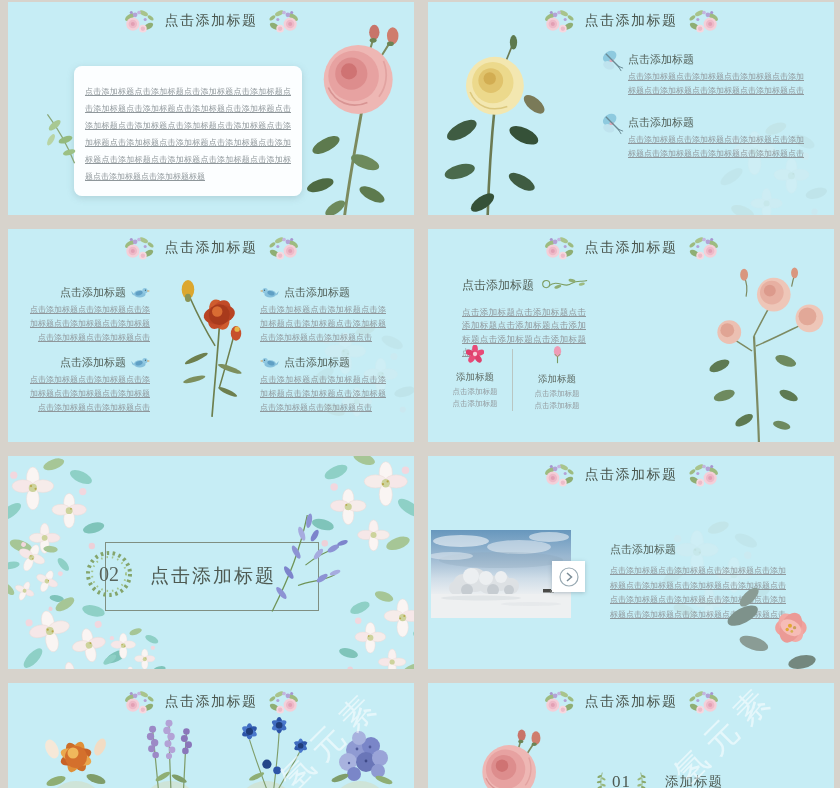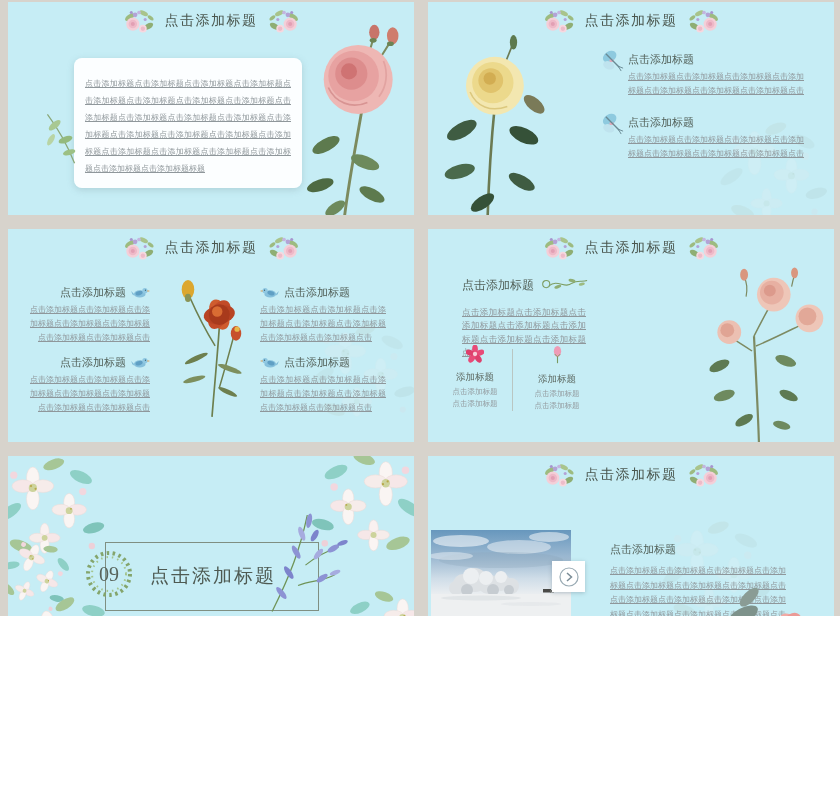--- a/index.html
+++ b/index.html
@@ -1,29 +1,29 @@
 <!DOCTYPE html>
 <html><head>
 <meta charset="utf-8">
 <style>
   html,body{margin:0;padding:0;}
   body{font-family:"Liberation Serif","DejaVu Serif",serif;}
-  .page{position:relative;width:840px;height:616px;background:#d7d3cc;overflow:hidden;}
+  .page{position:relative;width:840px;height:788px;background:#d7d3cc;overflow:hidden;}
   .slide{position:absolute;width:406px;height:213px;background:#c6edf5;overflow:hidden;}
   .abs{position:absolute;}
   
   .title-row{position:absolute;top:6px;left:0;width:100%;display:flex;justify-content:center;align-items:center;gap:9px;}
   .slide-title{font-size:14px;letter-spacing:1.5px;color:#4a564e;}
   .floret{width:34px;height:26px;}
   .floret-r{transform:scaleX(-1);}
   
   .heading{color:#505e56;}
   .bodytext{color:#8f979b;text-align:justify;text-decoration:underline;}
   
-  .textbox{position:absolute;left:66px;top:56px;width:228px;height:130px;background:rgba(255,255,255,.95);
+  .textbox{position:absolute;left:66px;top:64px;width:228px;height:130px;background:rgba(255,255,255,.95);
            border-radius:8px;box-shadow:0 2px 7px rgba(110,135,145,.28);padding:17px 11px 0 11px;box-sizing:border-box;}
   .textbox p{margin:0;font-size:8px;line-height:17px;}
   
   .s2-item{position:absolute;left:200px;width:176px;}
   .s2-item .bfly{position:absolute;left:-27px;top:-3px;width:25px;height:23px;}
   .s2-item h4{margin:0 0 3px 0;font-size:11px;font-weight:normal;}
   .s2-item p{margin:0;font-size:8px;line-height:13.5px;}
   
   .s3-block{position:absolute;width:126px;}
   .s3-block .hrow{display:flex;align-items:center;gap:5px;}
@@ -561,21 +561,21 @@
         <use href="#sym-blossom"></use>
       </svg>
     <svg class="abs" style="left:326px;top:126px;width:105px;height:105px;transform:scaleX(-1);">
         <use href="#sym-blossom"></use>
       </svg>
     <div class="s5-rect"></div>
     <svg class="s5-wreath" viewBox="0 0 54 54">
       <circle cx="27" cy="27" r="21" fill="none" stroke="#84a56c" stroke-width="4" stroke-dasharray="2.5 3.5"></circle>
       <circle cx="27" cy="27" r="17" fill="none" stroke="#a4c48c" stroke-width="2" stroke-dasharray="1.5 4"></circle>
     </svg>
-    <div class="s5-num">09</div>
+    <div class="s5-num">02</div>
     <div class="s5-title">点击添加标题</div>
     <svg class="abs" style="left:253px;top:50px;width:88px;height:110px;">
         <use href="#sym-sprig-purple"></use>
       </svg>
   </div>
 
   <div class="slide" style="left:428px;top:456px;">
     <div class="title-row">
       <svg class="floret">
           <use href="#sym-floret"></use>

